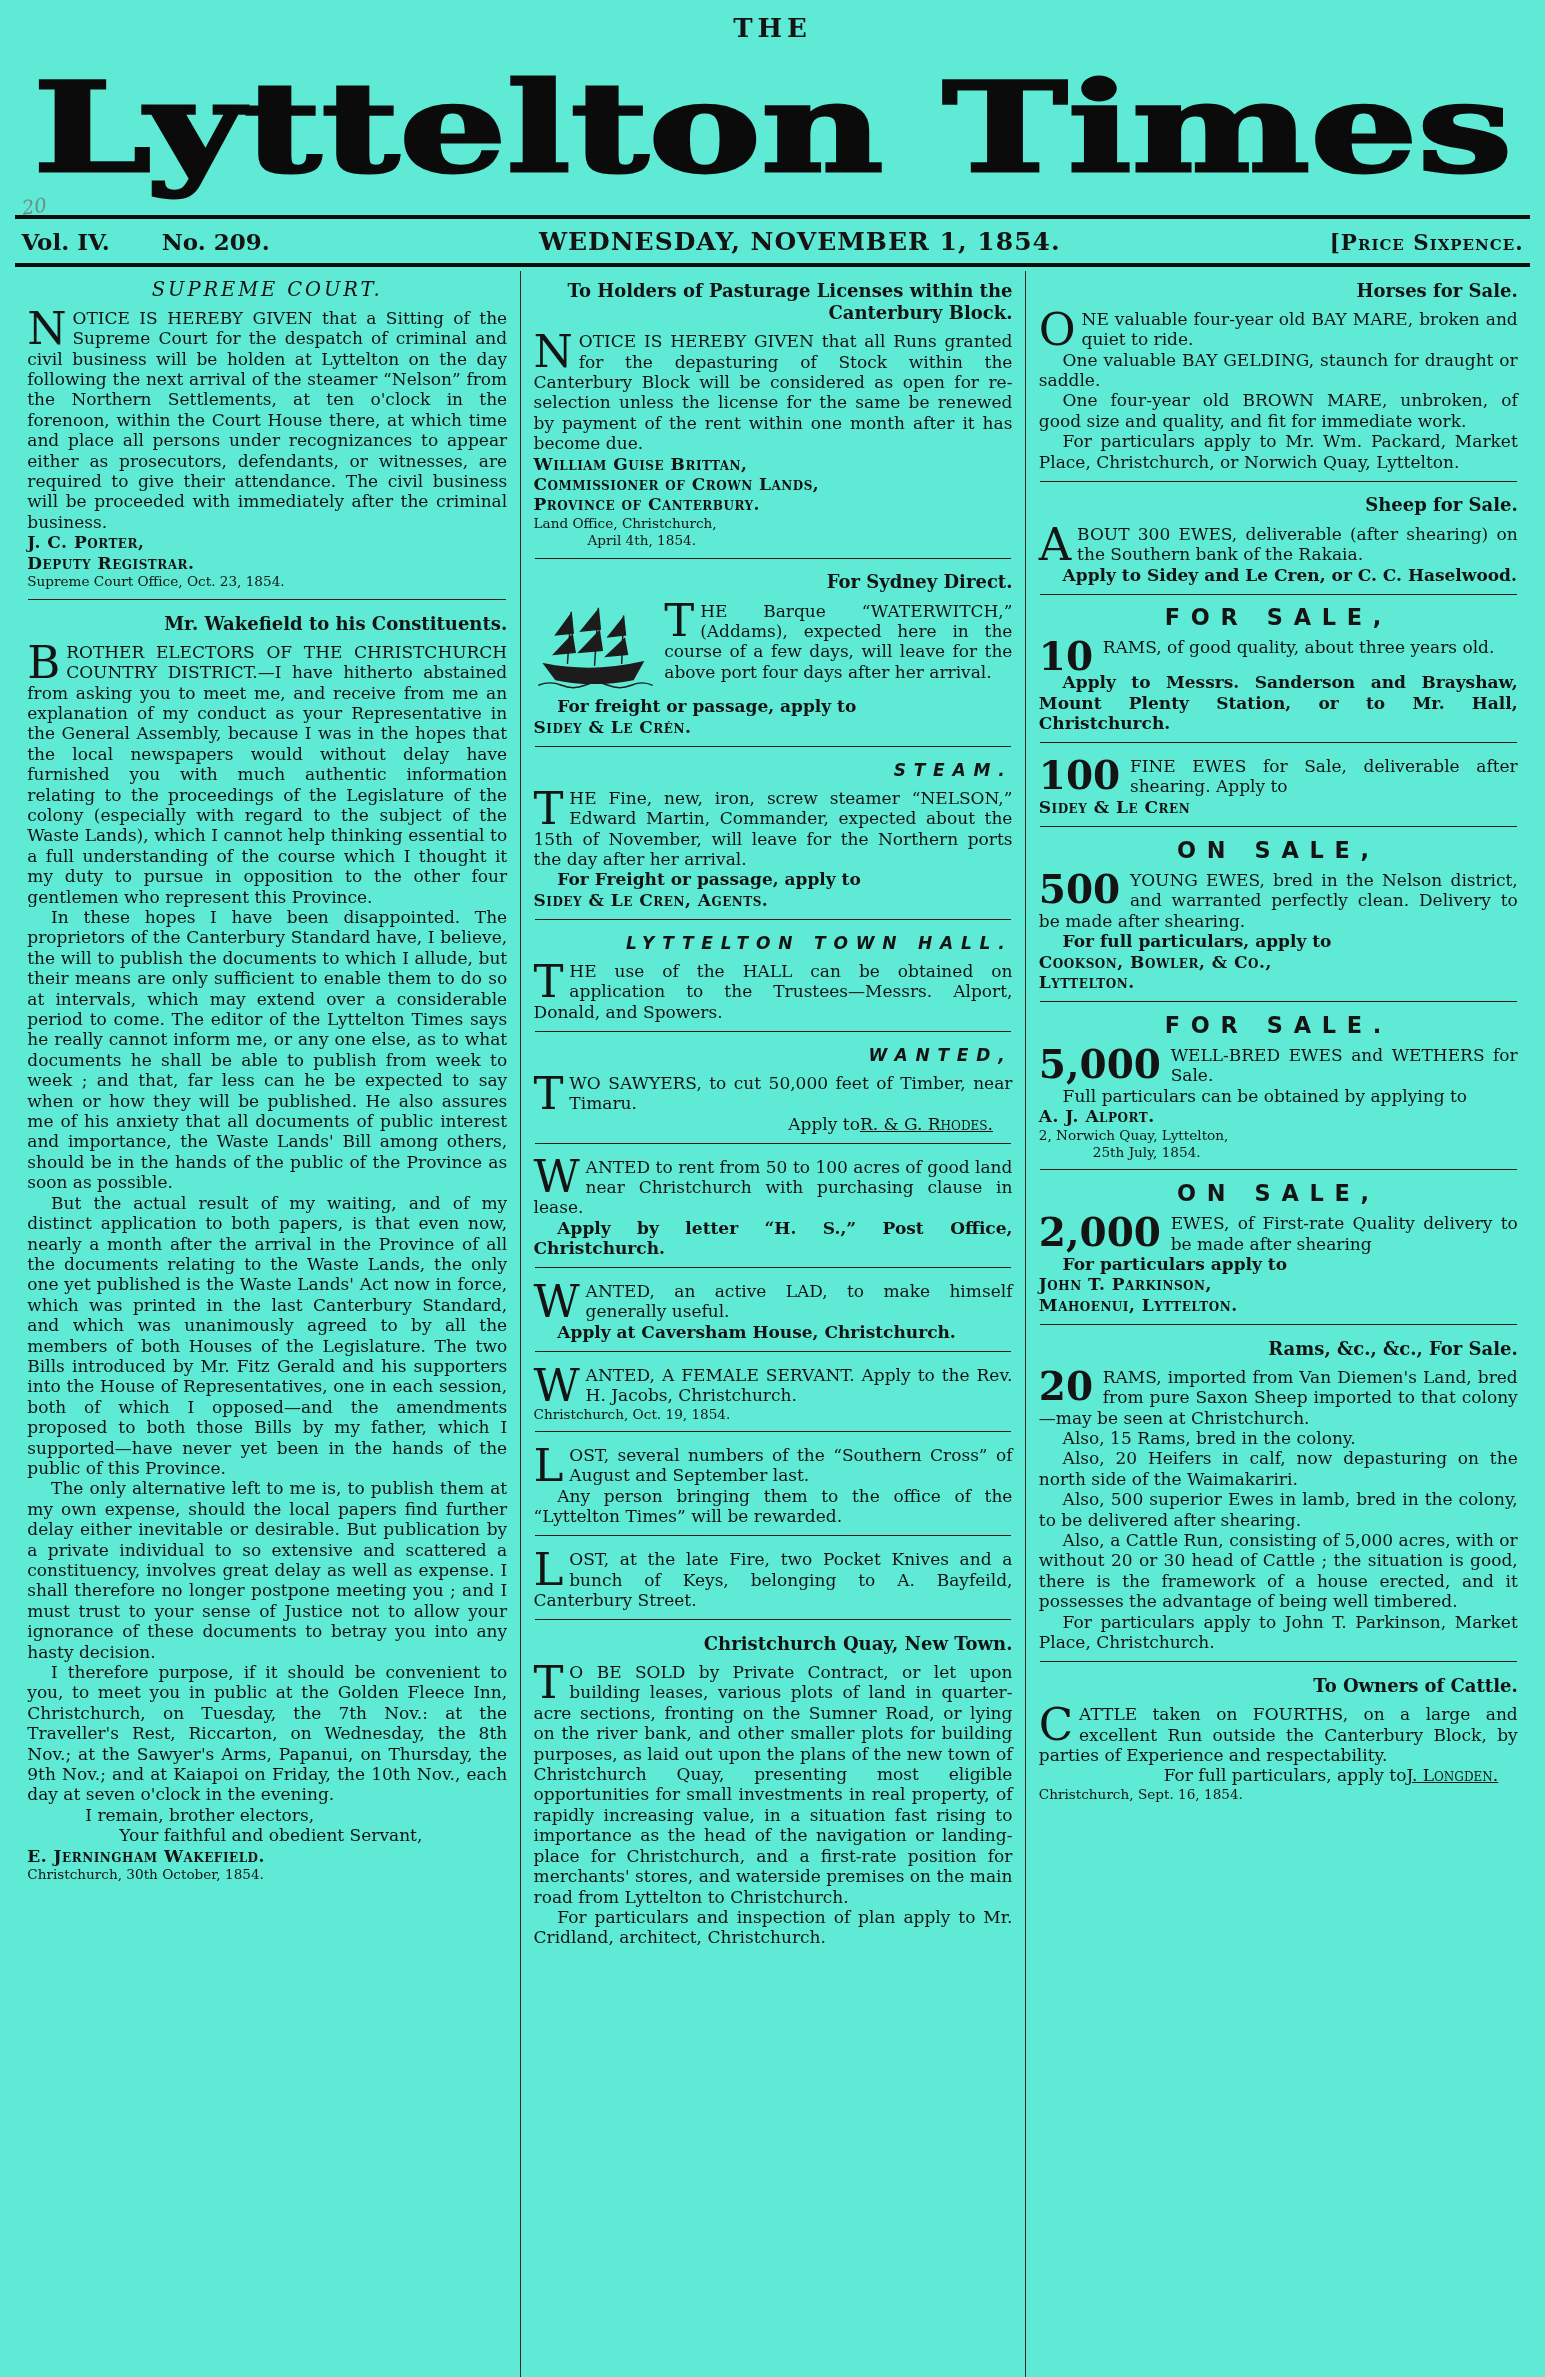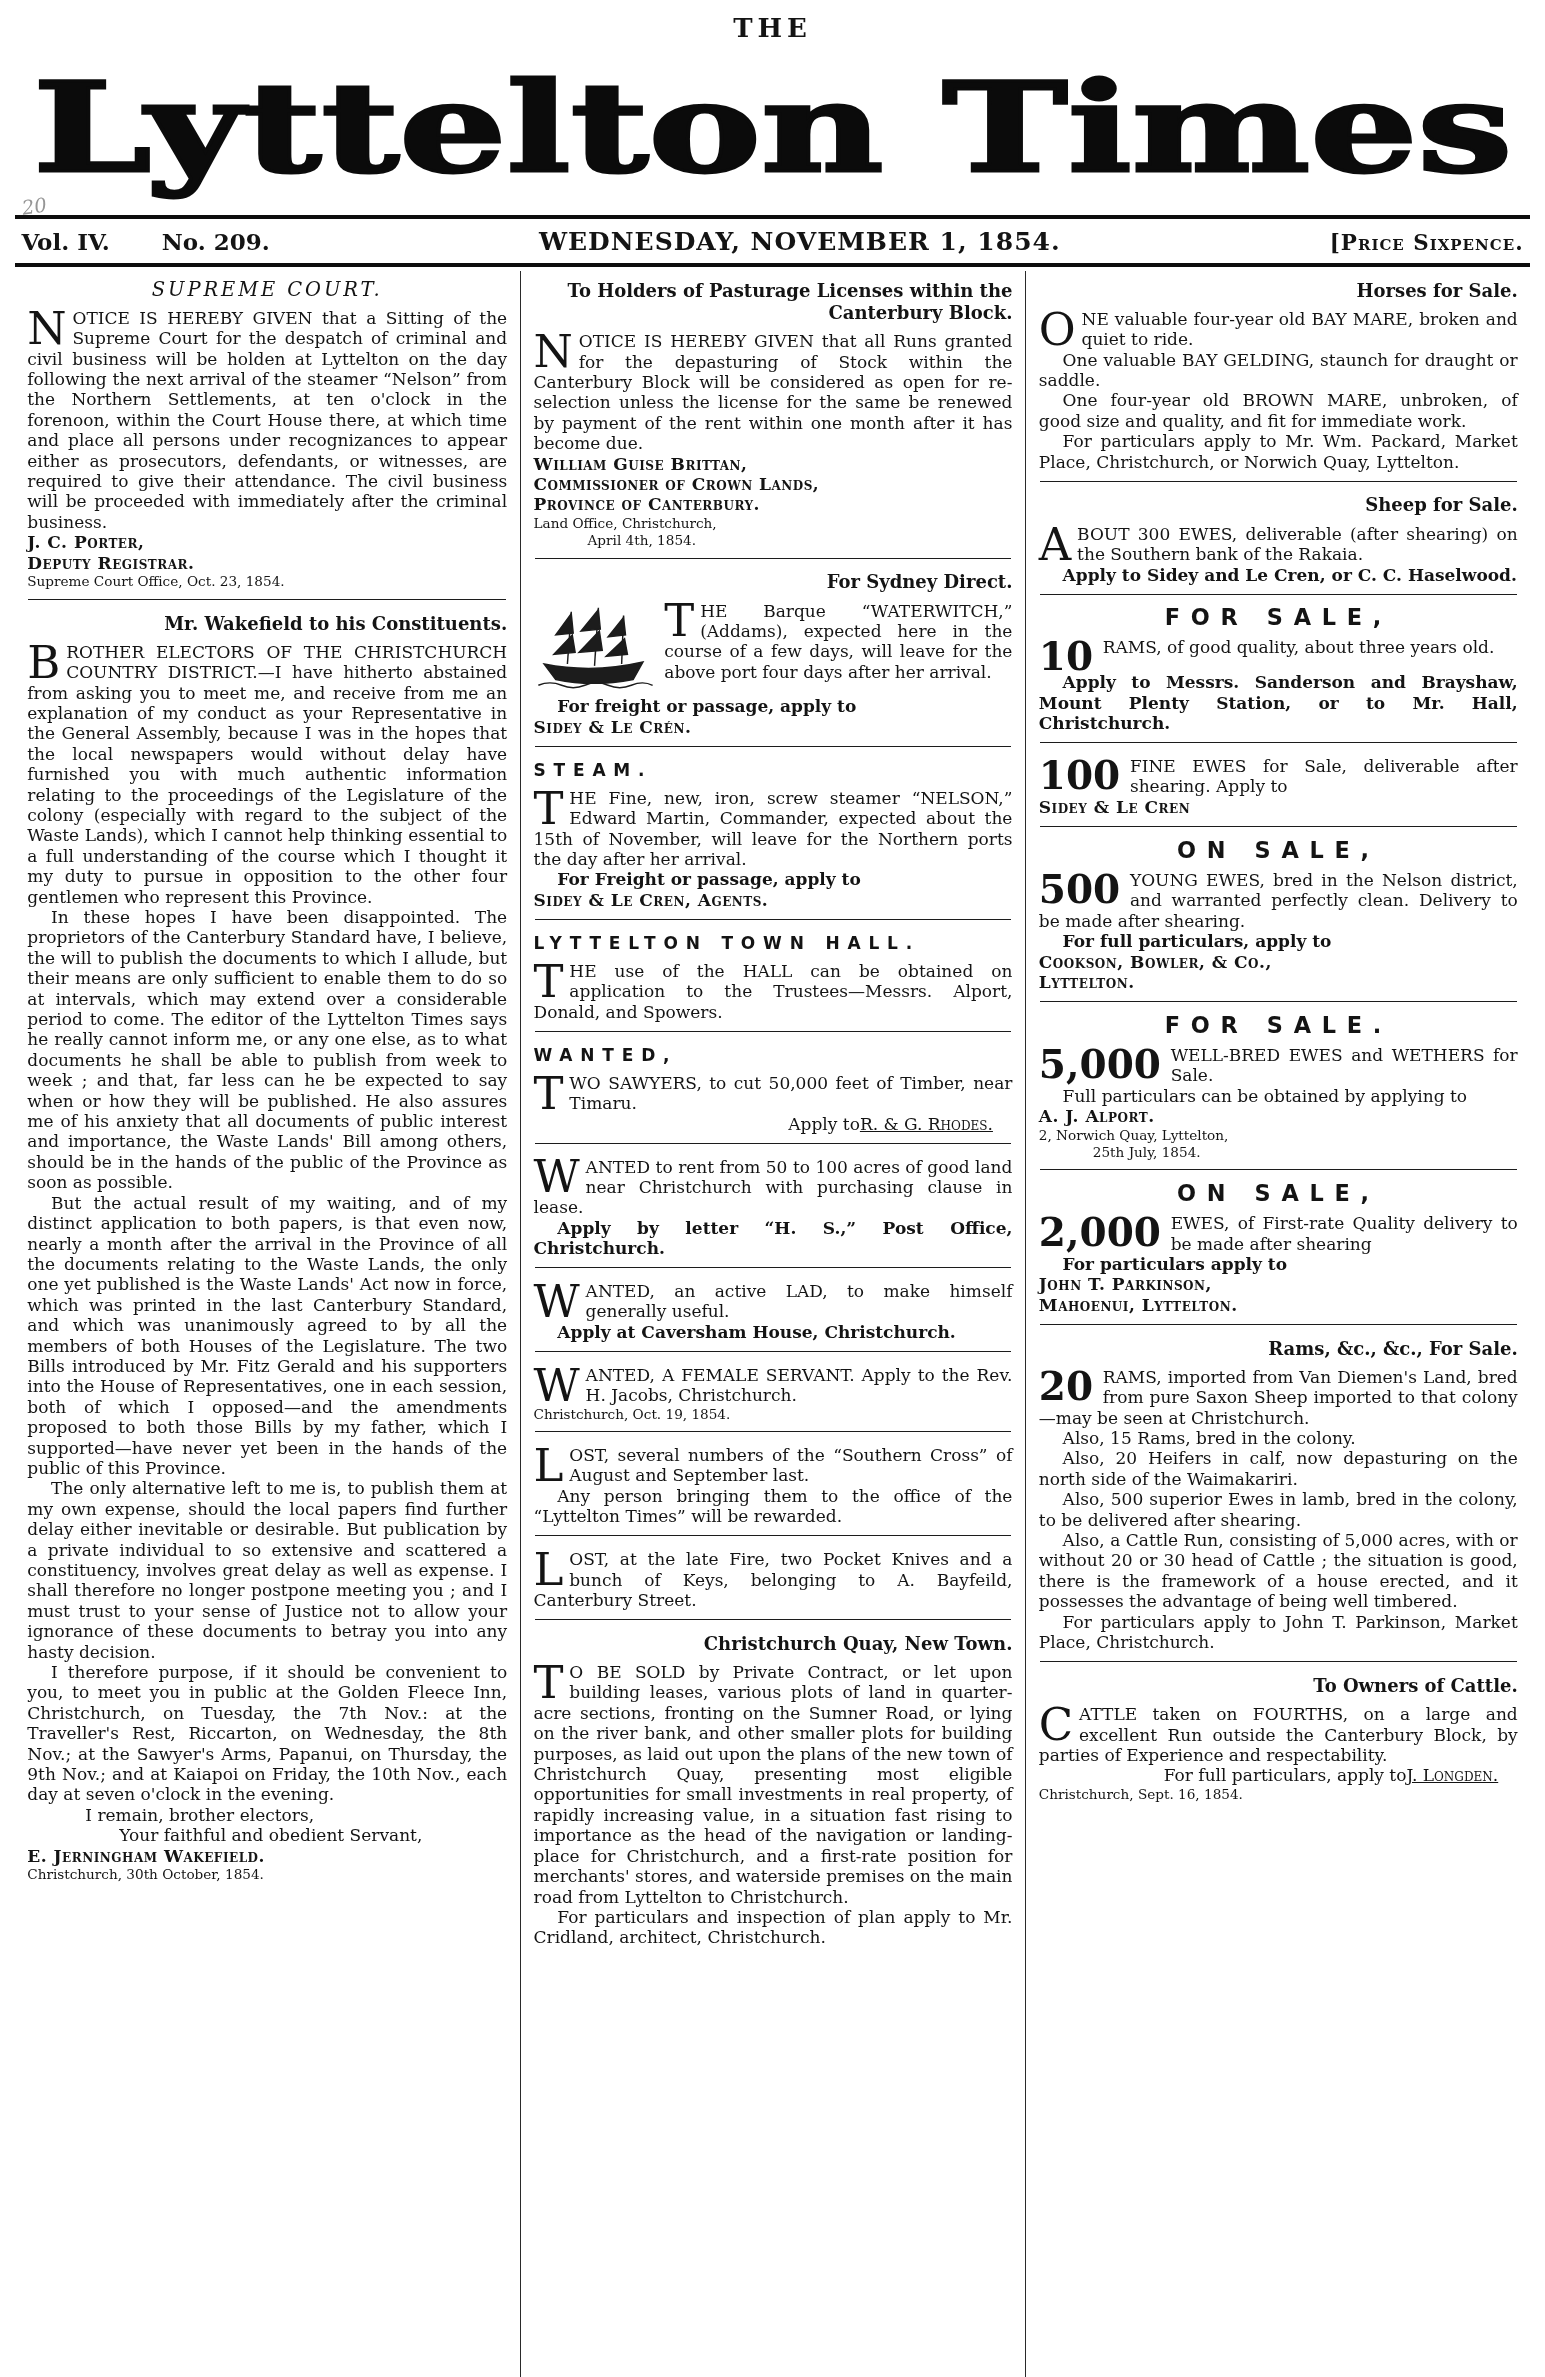--- a/index.html
+++ b/index.html
@@ -1,20 +1,20 @@
 <!DOCTYPE html>
 <html style="font-size:7.8px"><head>
 <meta charset="utf-8">
 <style>
   * { margin:0; padding:0; box-sizing:border-box; }
   html,body { background:#777; }
   .page {
     width:1545px; height:2377px;
     margin:0 auto;
-    background:#ffffff;
+    background:#5eead4;
     color:#141414;
     font-family:"DejaVu Serif", serif;
     padding:12.7px 14.6px 0 14.6px;
     position:relative;
     overflow:hidden;
   }
   
   .kicker { text-align:center; font-size:26px; font-weight:bold; letter-spacing:4.9px; }
   .title-svg { display:block; margin:1.9px auto 0 auto; }
   .dateline {
@@ -29,21 +29,21 @@
   
   .columns { display:grid; grid-template-columns:1fr 1fr 1fr; margin-top:3.9px; height:2132px; overflow:hidden; }
   .col { padding:8.8px 12.7px 0 12.7px; overflow:hidden; font-size:17px; line-height:20.4px; text-align:justify; }
   .col + .col { border-left:1px solid #2a2a2a; }
   
   .article { margin-bottom:6.8px; }
   .rule { border-top:1px solid #1c1c1c; margin:8.8px 1px 12.7px 1px; }
   .h-italic { font-style:italic; font-weight:normal; text-align:center; font-size:19.5px; letter-spacing:2.9px; margin-bottom:7.8px; }
   .h-bold { font-weight:bold; text-align:right; font-size:18px; margin-bottom:6.8px; line-height:22.4px; }
   .h-display { font-family:"DejaVu Sans", sans-serif; font-weight:bold; text-align:center; font-size:22.4px; letter-spacing:10.7px; margin-bottom:9.7px; }
-  .h-spaced { font-family:"DejaVu Sans", sans-serif; font-weight:bold; text-align:left; font-size:17px; letter-spacing:7.8px; margin-bottom:7.8px; }
+  .h-spaced { font-family:"DejaVu Sans", sans-serif; font-weight:bold; text-align:right; font-size:17px; letter-spacing:7.8px; margin-bottom:7.8px;font-style:italic; }
   p.body { margin:0; }
   p.indent { text-indent:1.4em; }
   .dropcap { float:left; font-size:45px; line-height:36px; padding:2.9px 5.8px 0 0; }
   .bignum { float:left; font-size:39px; line-height:32px; font-weight:bold; padding:2.9px 9.7px 0 0; }
   .apply { text-indent:1.4em;font-weight:bold; }
   .sig { font-variant:small-caps; letter-spacing:0.5px;font-weight:bold; }
   .sig-pad { padding-right:29px; }
   .sig-pad2 { padding-right:73px; }
   .fine { font-size:13.6px; line-height:17px; text-align:left; }
   .fine-indent { padding-left:54px; }

